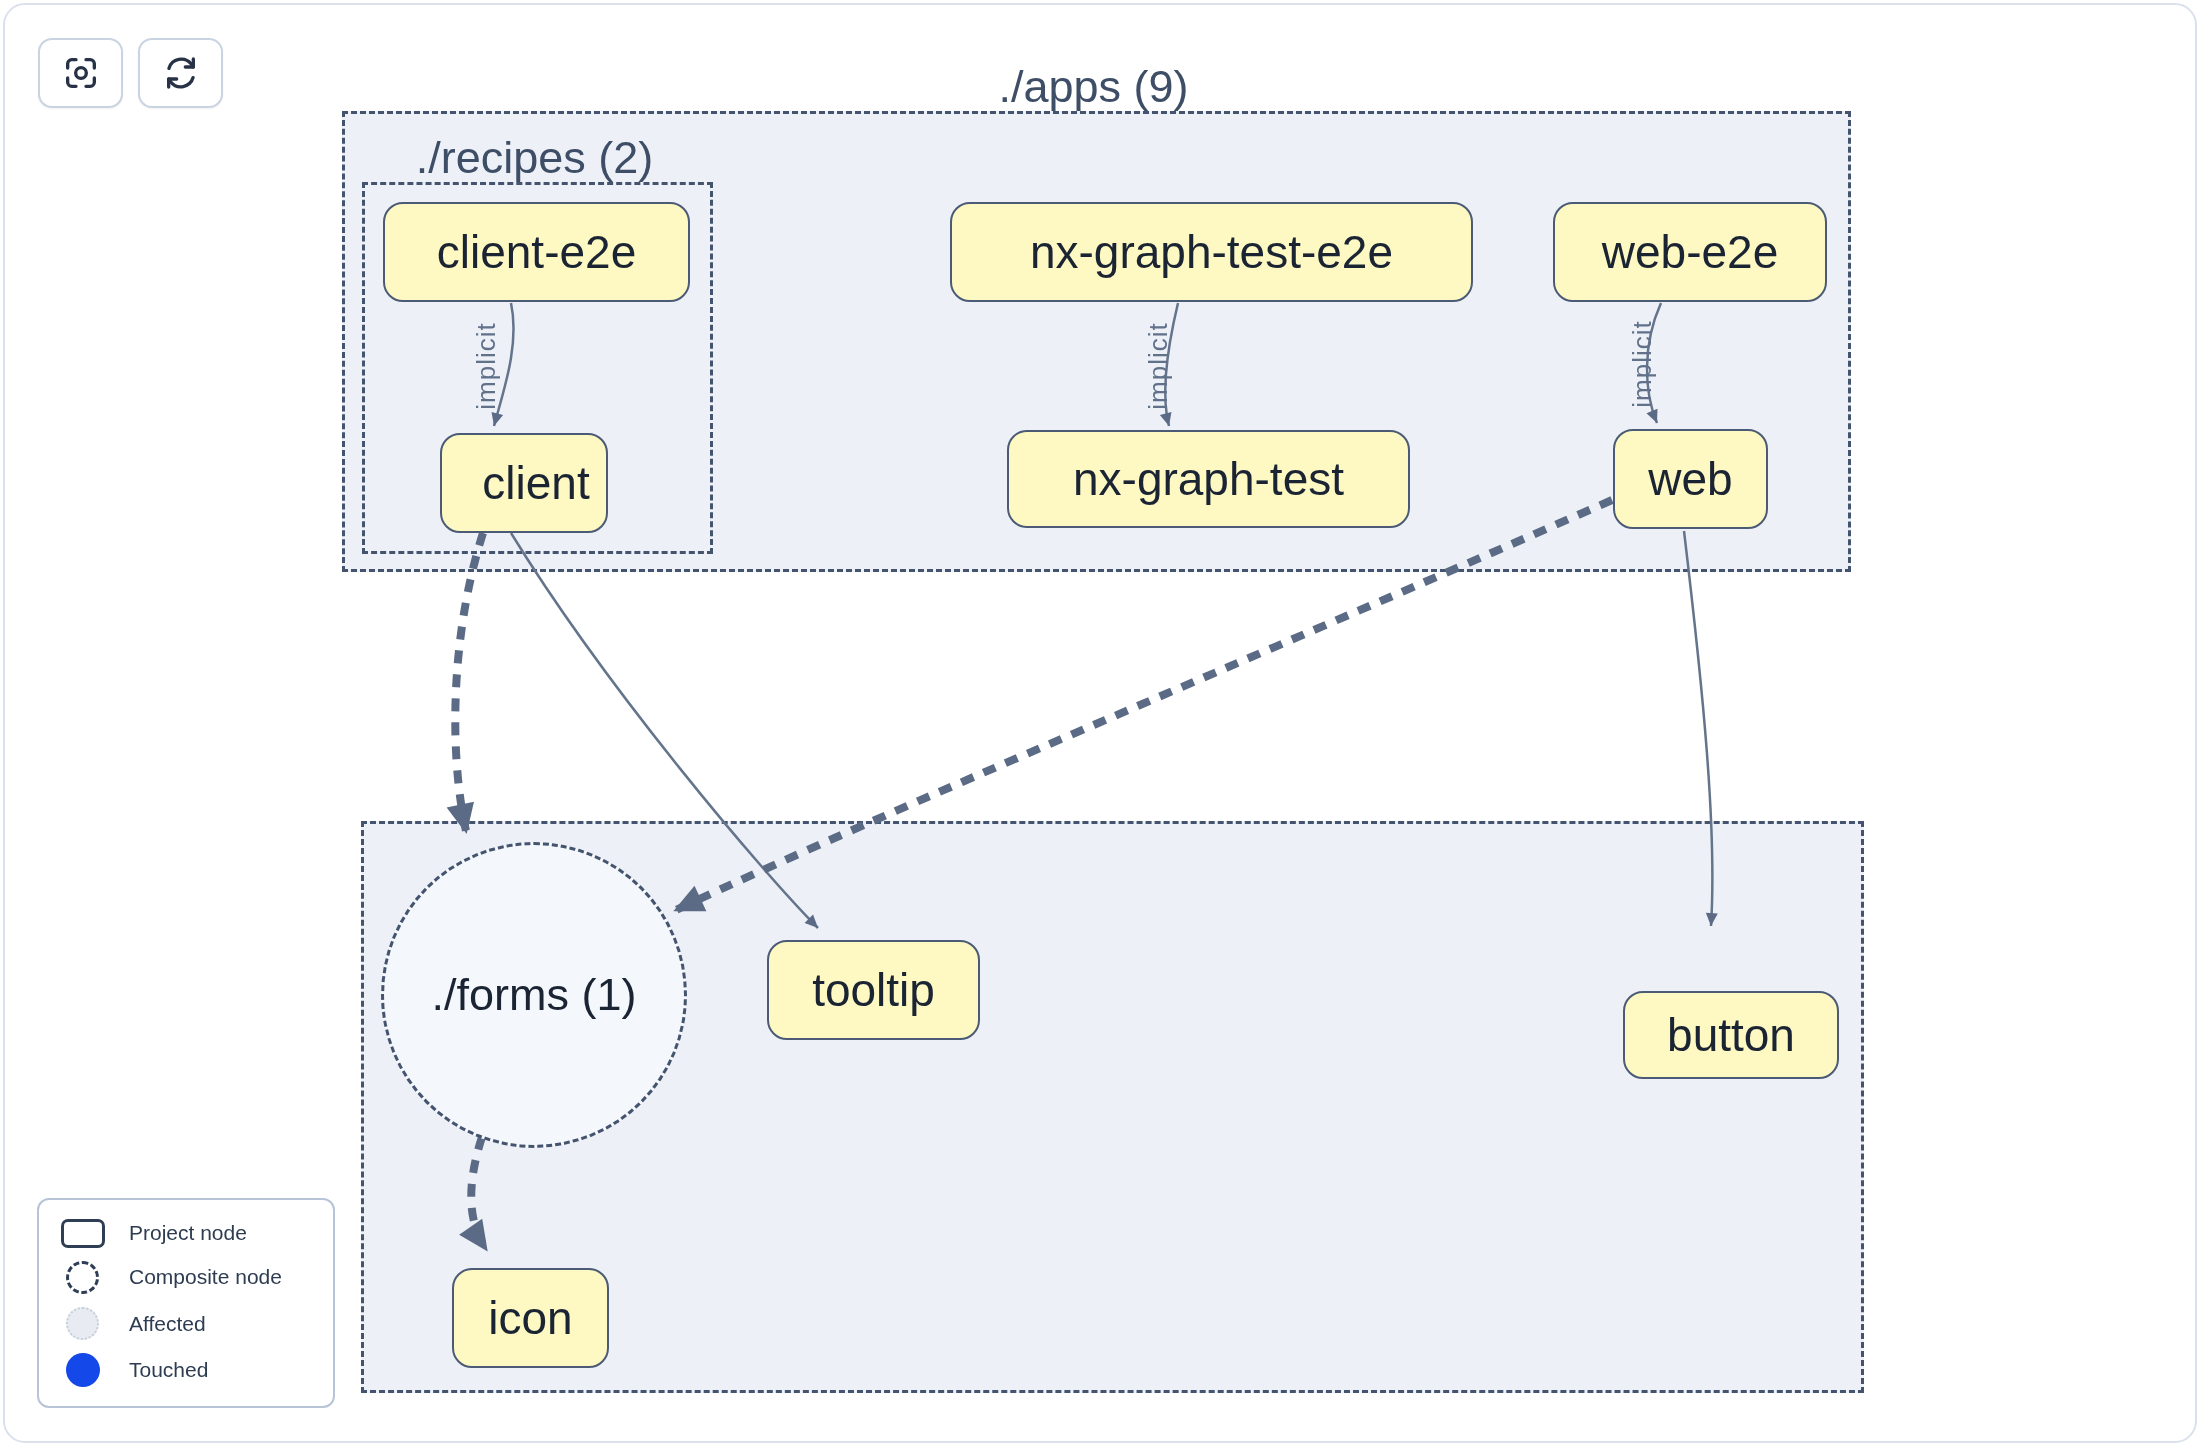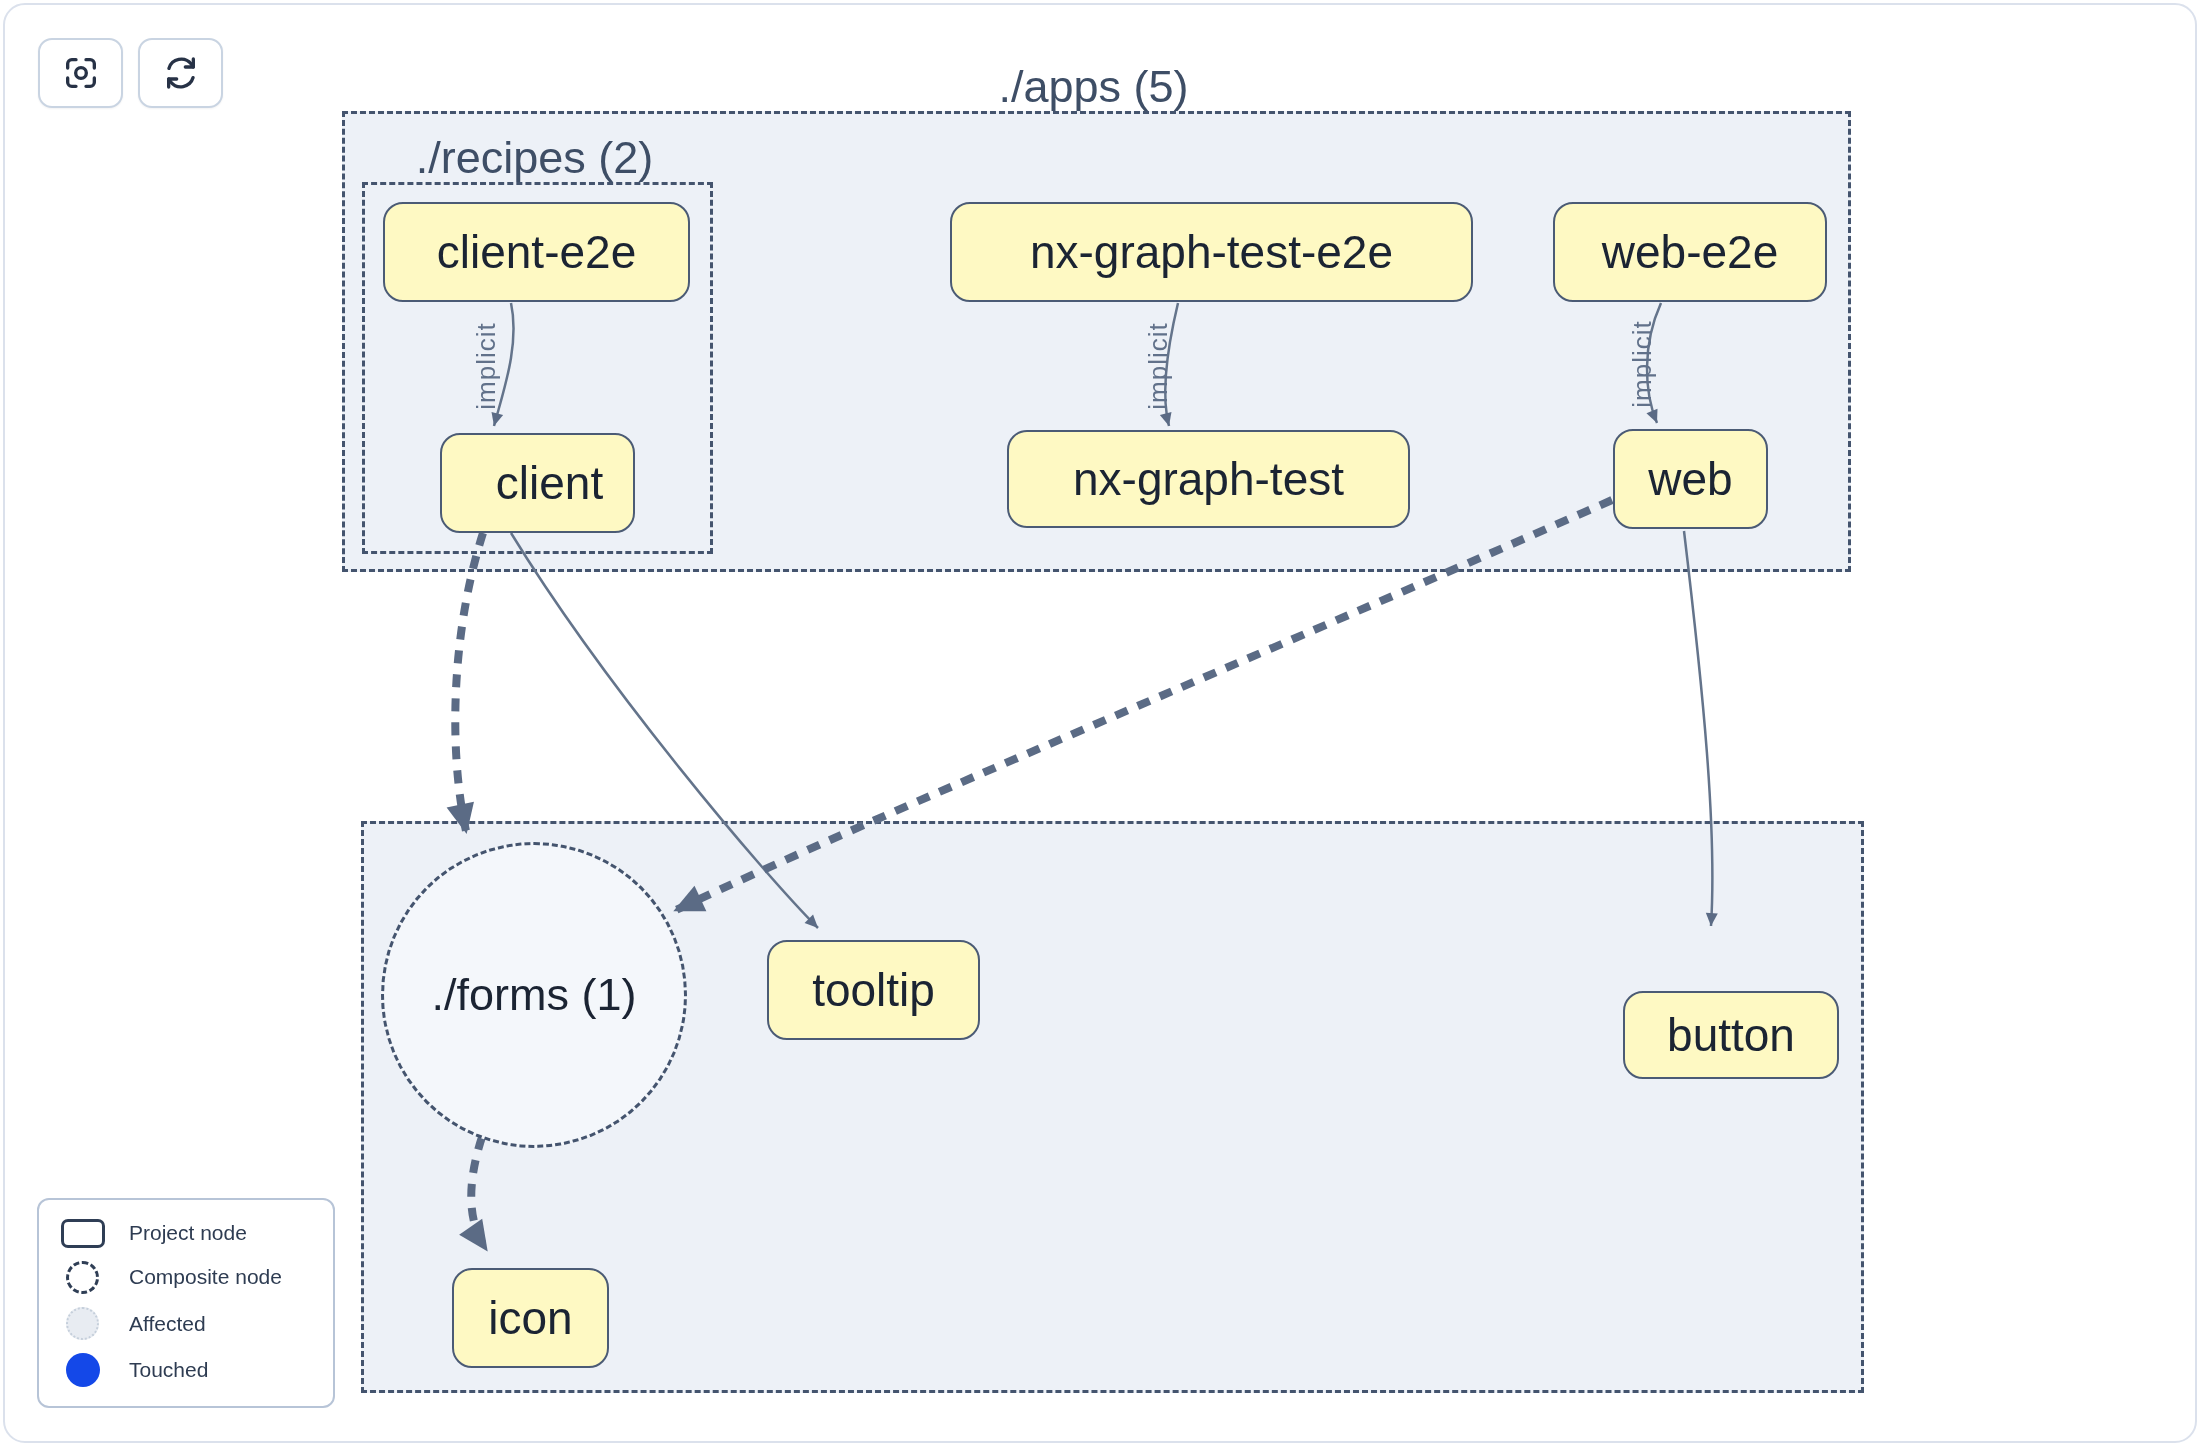--- a/index.html
+++ b/index.html
@@ -40,21 +40,21 @@
 </style>
 </head>
 <body>
 
 <div id="stage">
 
   <div class="group" style="left:342px;top:111px;width:1503px;height:455px;"></div>
   <div class="group inner" style="left:362px;top:182px;width:345px;height:366px;"></div>
   <div class="group" style="left:361px;top:821px;width:1497px;height:566px;"></div>
 
-  <div class="group-label" style="left:342px;top:63px;width:1503px;">./apps (5)</div>
+  <div class="group-label" style="left:342px;top:63px;width:1503px;">./apps (9)</div>
   <div class="group-label" style="left:362px;top:134px;width:345px;">./recipes (2)</div>
 
   <svg id="edges" width="2200" height="1446" viewBox="0 0 2200 1446">
     <defs>
       <marker id="arrow-small" markerUnits="userSpaceOnUse" markerWidth="18" markerHeight="18" refX="14" refY="8" orient="auto">
         <path d="M1,2 L14,8 L1,14 Z" fill="#5b6b85"></path>
       </marker>
       <marker id="arrow-big" markerUnits="userSpaceOnUse" markerWidth="40" markerHeight="40" refX="29" refY="18" orient="auto">
         <path d="M2,4 L32,18 L2,32 Z" fill="#5b6b85"></path>
       </marker>
@@ -76,21 +76,21 @@
   <div class="edge-label" style="left:1098px;top:351px;">implicit</div>
   <div class="edge-label" style="left:1582px;top:349px;">implicit</div>
 
   <div class="composite" style="left:381px;top:842px;">
     <span>./forms (1)</span>
   </div>
 
   <div class="node" style="left:383px;top:202px;width:307px;height:100px;">client-e2e</div>
   <div class="node" style="left:950px;top:202px;width:523px;height:100px;">nx-graph-test-e2e</div>
   <div class="node" style="left:1553px;top:202px;width:274px;height:100px;">web-e2e</div>
-  <div class="node" style="left:440px;top:433px;width:195px;height:100px;padding-left:24px;">client</div>
+  <div class="node" style="left:440px;top:433px;width:168px;height:100px;padding-left:24px;">client</div>
   <div class="node" style="left:1007px;top:430px;width:403px;height:98px;">nx-graph-test</div>
   <div class="node" style="left:1613px;top:429px;width:155px;height:100px;">web</div>
   <div class="node" style="left:767px;top:940px;width:213px;height:100px;">tooltip</div>
   <div class="node" style="left:1623px;top:991px;width:216px;height:88px;">button</div>
   <div class="node" style="left:452px;top:1268px;width:157px;height:100px;">icon</div>
 
   <div class="tool-btn" style="left:38px;top:38px;">
     <svg width="40" height="40" viewBox="0 0 24 24">
       <path d="M4 9 V6.5 A2.5 2.5 0 0 1 6.5 4 H9"></path>
       <path d="M15 4 H17.5 A2.5 2.5 0 0 1 20 6.5 V9"></path>

